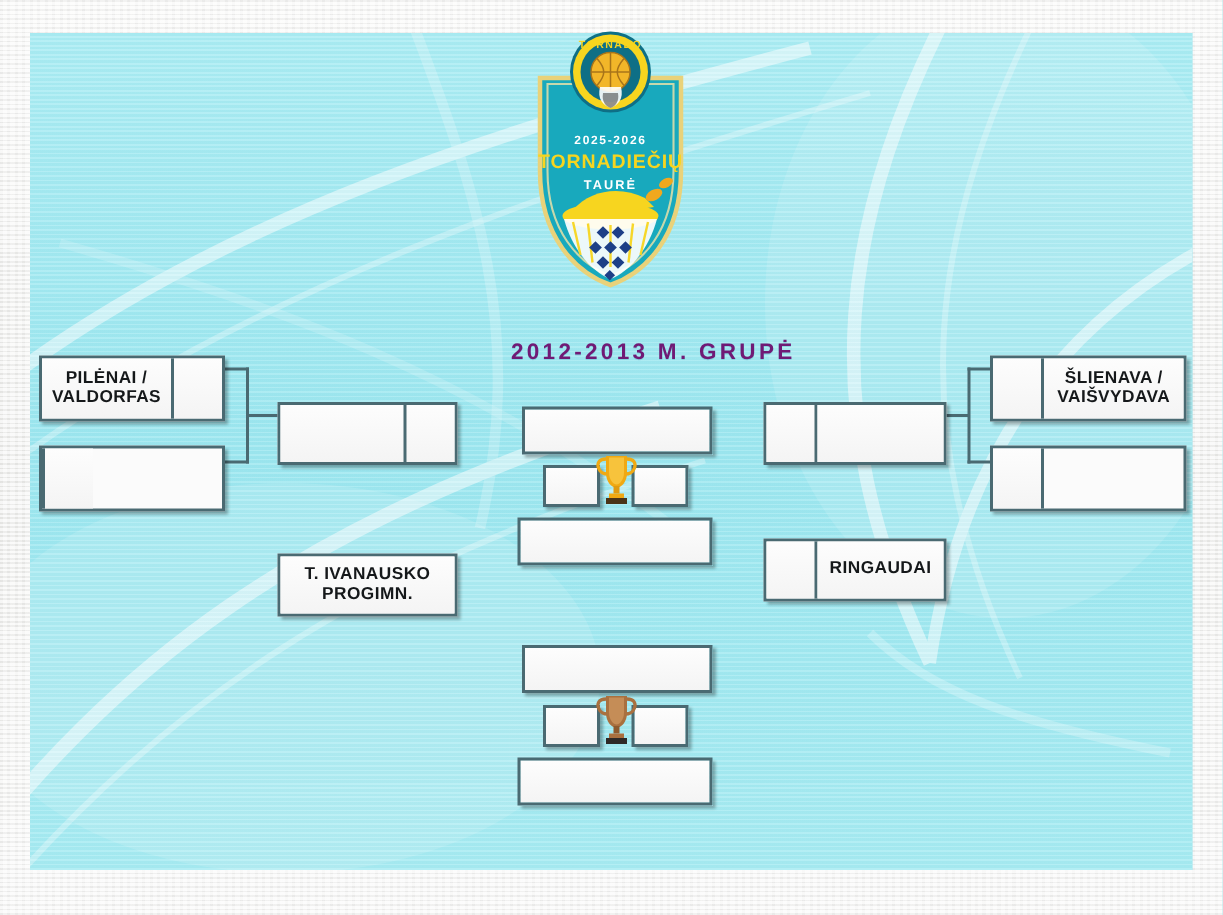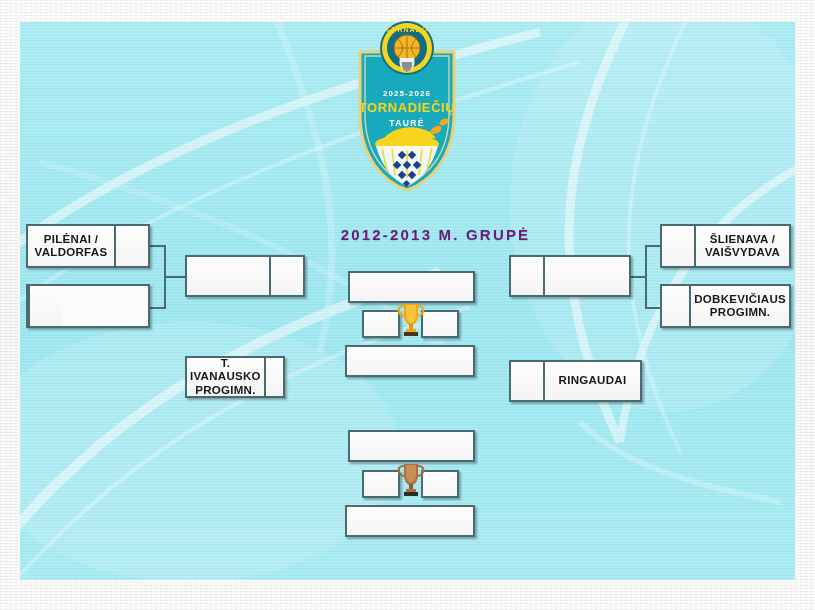--- a/index.html
+++ b/index.html
@@ -41,20 +41,21 @@
     font-family:"Liberation Sans", sans-serif;
     padding-left:28px;
   }
   
   .mbox{
     position:absolute;z-index:7;
     display:flex;box-sizing:border-box;
     border:2px solid #4a6a72;
     background:#fbfbfb;
     box-shadow:2px 2px 2px rgba(0,0,0,.30);
+    margin-top:13px;
   }
   .mbox .nm{
     flex:1;display:flex;align-items:center;justify-content:center;
     font-size:11.5px;font-weight:bold;color:#15181a;
     text-align:center;line-height:13.5px;letter-spacing:.3px;
     padding:0 3px;box-sizing:border-box;
     background:linear-gradient(180deg,#fdfdfd,#f4f4f4);
   }
   .mbox .sc{
     width:34px;display:flex;align-items:center;justify-content:center;
@@ -176,45 +177,44 @@
 <div class="ln v" style="left:164px;top:245px;height:64px;"></div>
 <div class="ln h" style="left:150px;top:245px;width:16px;"></div>
 <div class="ln h" style="left:150px;top:307px;width:16px;"></div>
 <div class="ln h" style="left:164px;top:276px;width:22px;"></div>
 
 <div class="mbox L" style="left:185px;top:255px;width:120px;height:42px;">
   <div class="nm"></div>
   <div class="sc"></div>
 </div>
 
-<div class="mbox L" style="left:185px;top:356px;width:100px;height:42px;">
+<div class="mbox L" style="left:185px;top:356px;width:120px;height:42px;flex-direction:column;">
   <div class="nm">T. IVANAUSKO PROGIMN.</div>
   <div class="sc"></div>
 </div>
 
 <div class="mbox R" style="left:660px;top:224px;width:131px;height:44px;justify-content:center;">
   <div class="sc"></div>
   <div class="nm">ŠLIENAVA / VAIŠVYDAVA</div>
 </div>
 <div class="mbox R" style="left:660px;top:284px;width:131px;height:44px;">
   <div class="sc"></div>
-  <div class="nm">DOBKEVIČIAUS PROGIMN.</div>
 </div>
 
 <div class="ln v" style="left:645px;top:245px;height:64px;"></div>
 <div class="ln h" style="left:645px;top:245px;width:16px;"></div>
 <div class="ln h" style="left:645px;top:307px;width:16px;"></div>
 <div class="ln h" style="left:624px;top:276px;width:22px;"></div>
 
 <div class="mbox R" style="left:509px;top:255px;width:122px;height:42px;">
   <div class="sc"></div>
   <div class="nm"></div>
 </div>
 
-<div class="mbox R" style="left:509px;top:360px;width:133px;height:42px;">
+<div class="mbox R" style="left:509px;top:346px;width:122px;height:42px;">
   <div class="sc"></div>
   <div class="nm">RINGAUDAI</div>
 </div>
 
 <div class="plain" style="left:348px;top:271px;width:127px;height:32px;display:flex;">
   <div style="flex:1;display:flex;align-items:center;justify-content:center;font-size:11.5px;font-weight:bold;color:#15181a;"></div>
 </div>
 <div class="plain" style="left:362px;top:310px;width:38px;height:28px;display:flex;">
   <div style="flex:1;display:flex;align-items:center;justify-content:center;font-size:11.5px;font-weight:bold;color:#15181a;"></div>
 </div>

